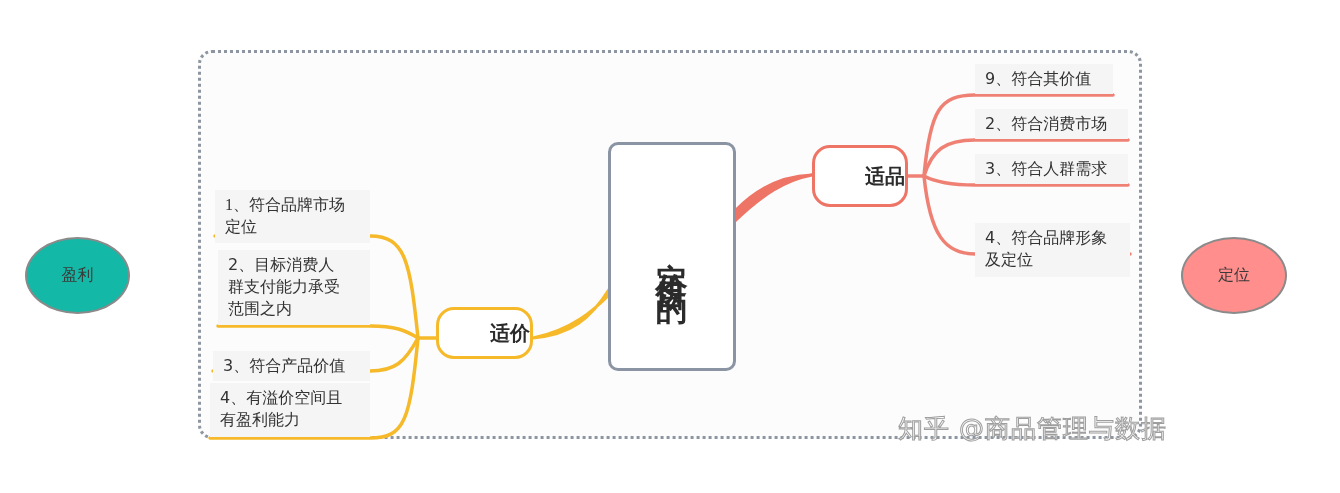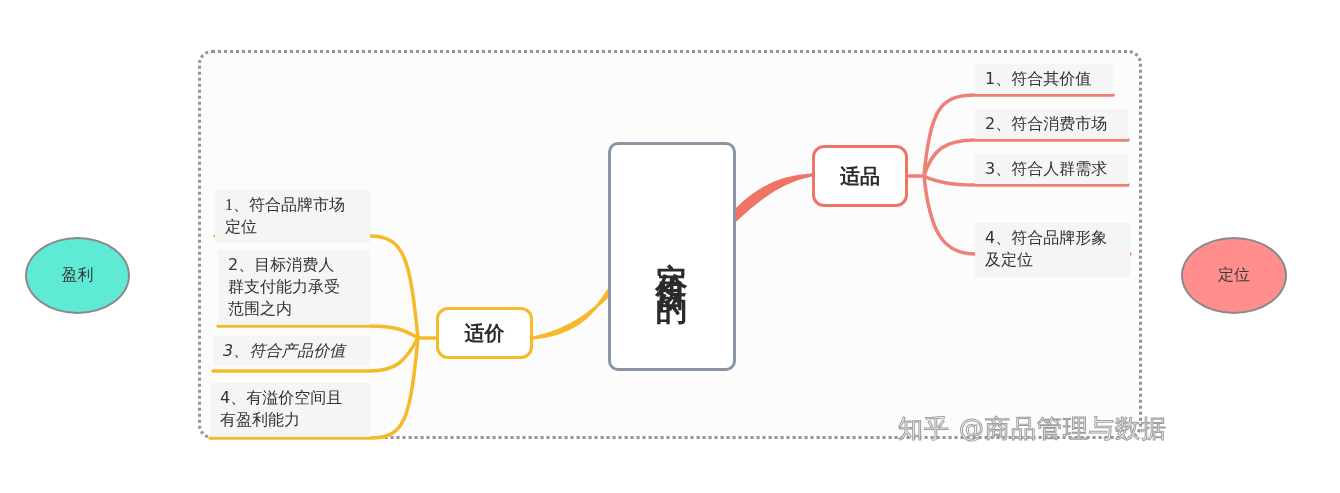--- a/index.html
+++ b/index.html
@@ -19,38 +19,38 @@
       position: absolute; left: 608px; top: 142px; width: 128px; height: 229px;
       box-sizing: border-box; border: 3px solid #8a94a3; border-radius: 10px;
       background: #ffffff;
       display: flex; align-items: center; justify-content: center;
     }
     .central-text {
       font-size: 32px; font-weight: bold; color: #2b2b2b;
       writing-mode: vertical-rl; letter-spacing: 10px; line-height: 1;
     }
     .main-topic {
-      position: absolute; box-sizing: border-box; border-radius: 12px;
+      position: absolute; box-sizing: border-box; border-radius: 18px;
       background: #ffffff; border: 3px solid;
-      display: flex; align-items: center; justify-content: center;
+      display: flex; align-items: center; justify-content: flex-end;
       font-size: 20px; font-weight: bold; color: #2b2b2b;
     }
     .topic-left { left: 436px; top: 307px; width: 97px; height: 52px; border-color: #f5b929; }
     .topic-right { left: 812px; top: 145px; width: 96px; height: 62px; border-color: #ee7466; }
     .sub {
       position: absolute; box-sizing: border-box; background: #f5f5f5;
       font-size: 16px; line-height: 22px; color: #333333; padding: 4px 10px;
       white-space: pre-line;
     }
     .floating {
       position: absolute; box-sizing: border-box; border: 2px solid #8a8a8a;
       border-radius: 50%; display: flex; align-items: center; justify-content: center;
       font-size: 16px; color: #3a3a3a;
     }
-    .float-left { left: 25px; top: 237px; width: 105px; height: 77px; background: #5eead4; }
+    .float-left { left: 25px; top: 237px; width: 105px; height: 77px; background: #14b8a6; }
     .float-right { left: 1181px; top: 237px; width: 106px; height: 77px; background: #ff8e8c; }
     .watermark {
       position: absolute; left: 898px; top: 412px; font-size: 25px;
       color: rgba(255,255,255,0.85);
       -webkit-text-stroke: 1px #9e9e9e; letter-spacing: 1px; white-space: nowrap;
     }
   </style>
 </head>
 <body>
 
@@ -88,25 +88,25 @@
 </div>
 <div class="main-topic topic-right">
   <span>适品</span>
 </div>
 
 <div class="sub" style="left:215px;top:190px;width:155px;height:53px;font-family:Liberation Serif, serif;">1、符合品牌市场
 定位</div>
 <div class="sub" style="left:218px;top:250px;width:152px;height:75px;">2、目标消费人
 群支付能力承受
 范围之内</div>
-<div class="sub" style="left:213px;top:336px;width:157px;height:30px;font-style:italic;">3、符合产品价值</div>
+<div class="sub" style="left:213px;top:351px;width:157px;height:30px;">3、符合产品价值</div>
 <div class="sub" style="left:210px;top:383px;width:160px;height:54px;">4、有溢价空间且
 有盈利能力</div>
 
-<div class="sub" style="left:975px;top:64px;width:138px;height:30px;">1、符合其价值</div>
+<div class="sub" style="left:975px;top:64px;width:138px;height:30px;">9、符合其价值</div>
 <div class="sub" style="left:975px;top:109px;width:153px;height:30px;">2、符合消费市场</div>
 <div class="sub" style="left:975px;top:154px;width:153px;height:30px;">3、符合人群需求</div>
 <div class="sub" style="left:975px;top:199px;width:155px;height:54px;margin-top:24px;">4、符合品牌形象
 及定位</div>
 
 <div class="floating float-left">
   <span>盈利</span>
 </div>
 <div class="floating float-right">
   <span>定位</span>

